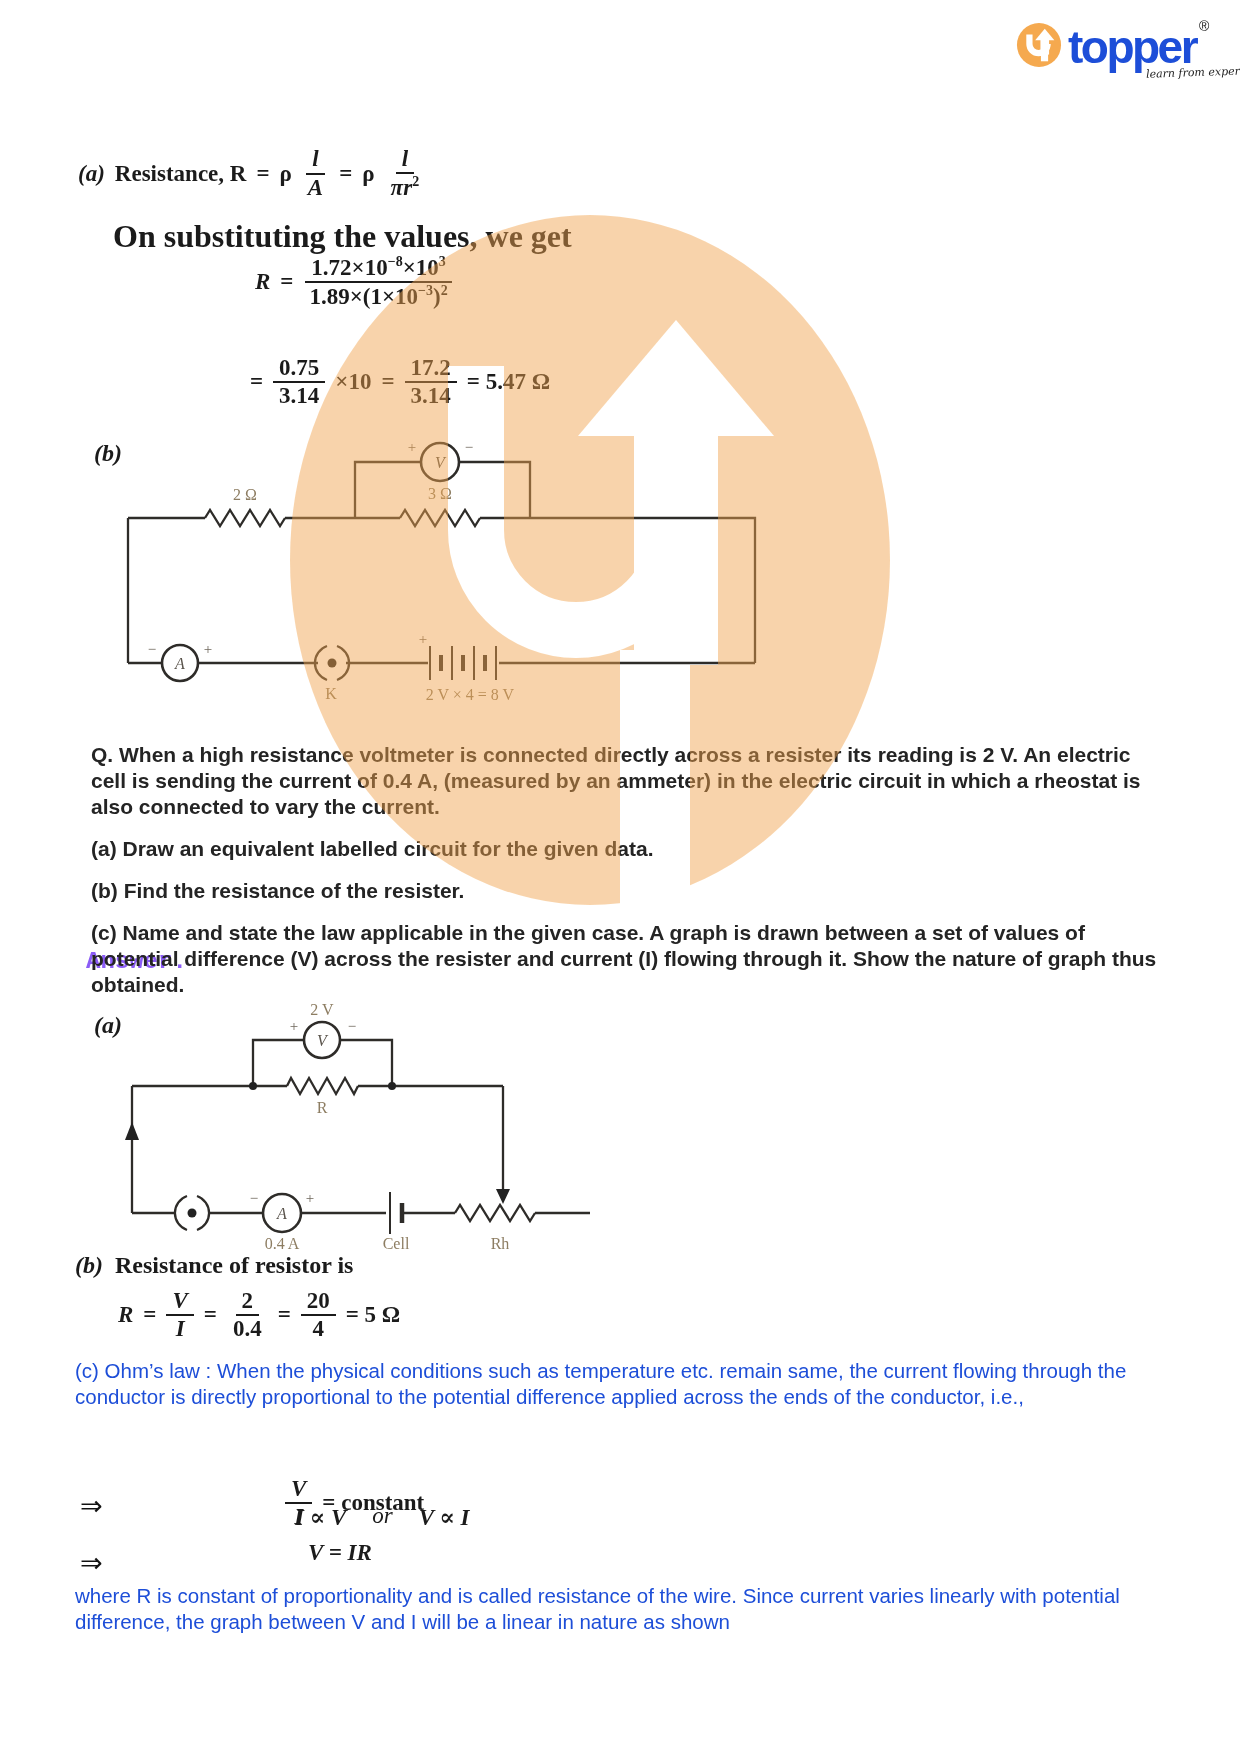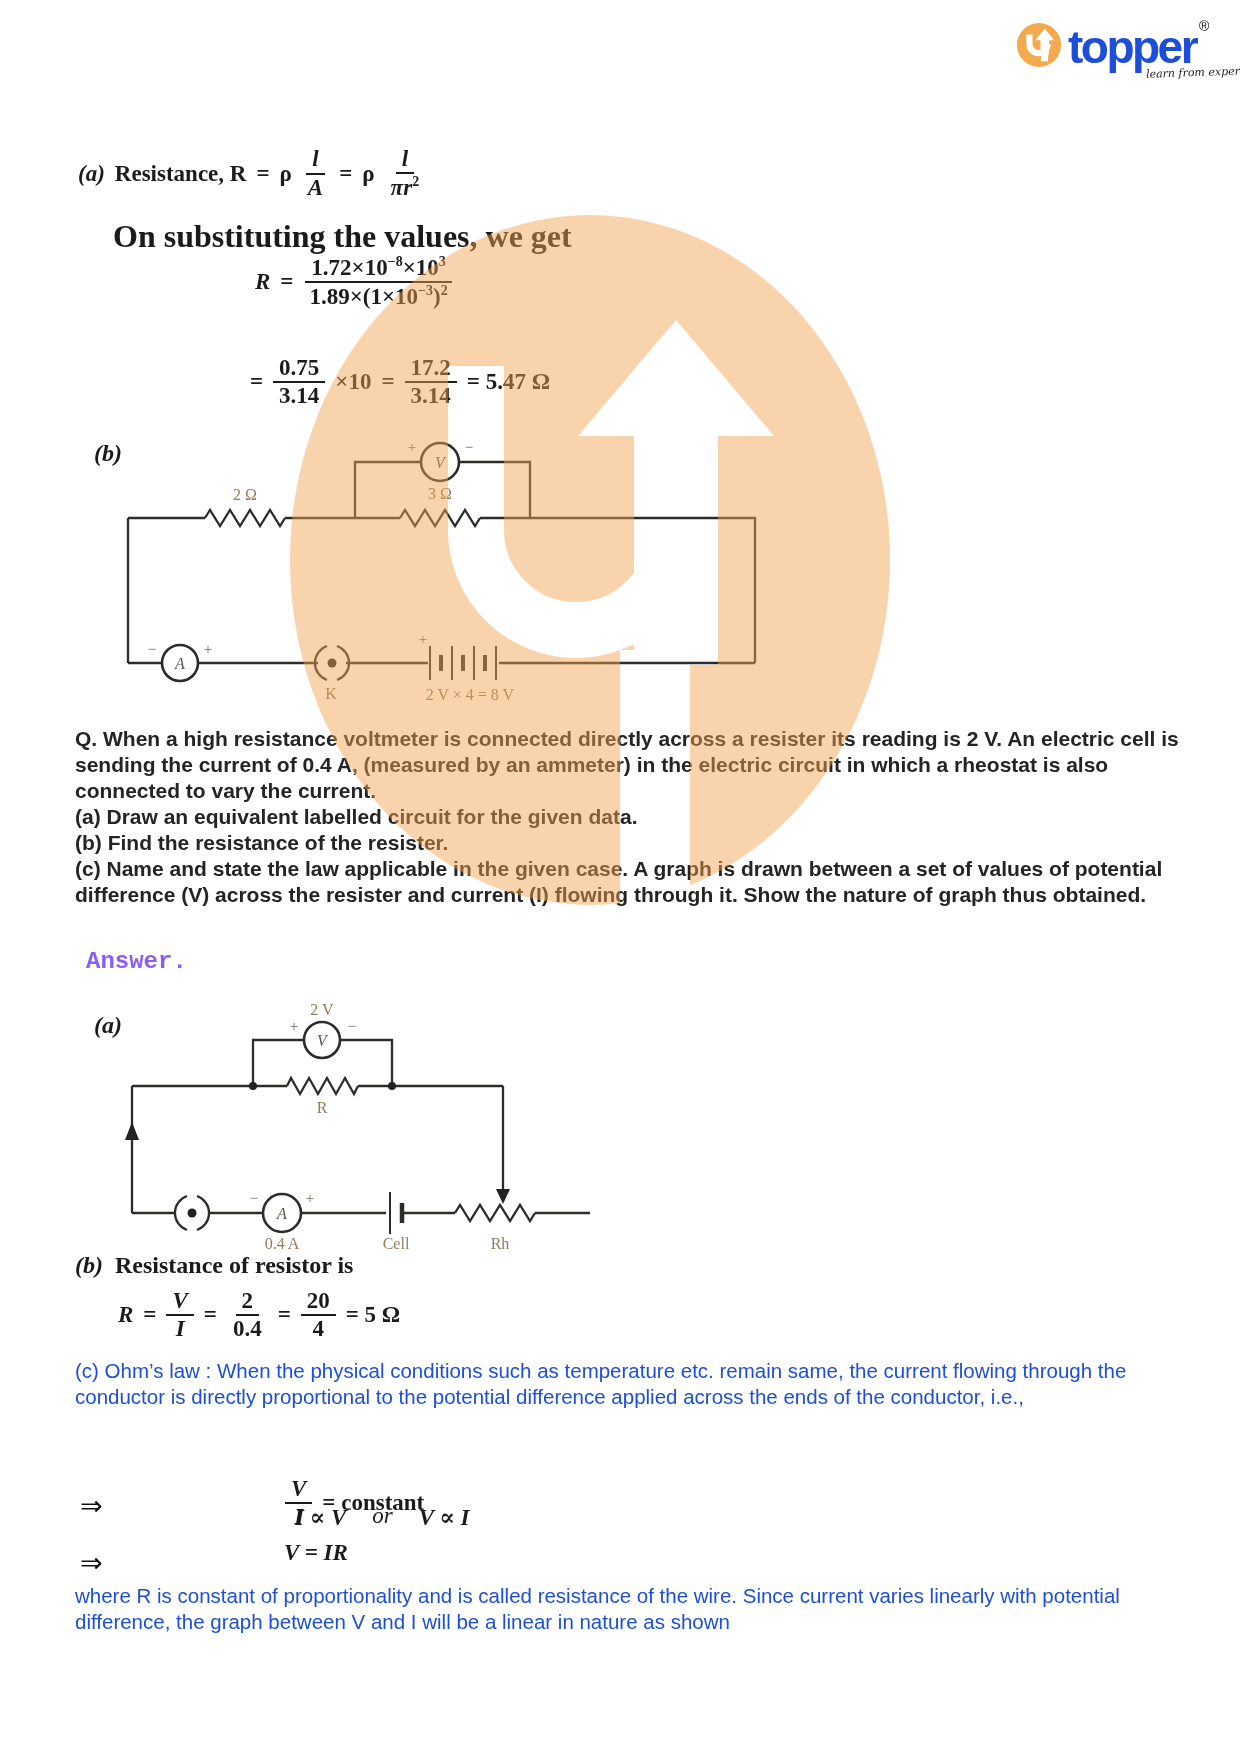--- a/index.html
+++ b/index.html
@@ -19,21 +19,21 @@
   .serif-line{position:absolute;display:flex;align-items:center;gap:10px;font-weight:700;font-size:23px;}
   .it{font-style:italic;}
   .frac{display:inline-flex;flex-direction:column;align-items:center;line-height:1.15;}
   .frac .num{padding:0 6px;border-bottom:2px solid #1b1b1b;}
   .frac .den{padding:0 6px;}
   sup{font-size:14px;}
   .subst{position:absolute;left:113px;top:218px;font-weight:700;font-size:32px;}
   .question{position:absolute;left:75px;top:726px;width:1105px;z-index:1;
         font-family:"Liberation Sans","DejaVu Sans",sans-serif;font-weight:700;
         font-size:21px;line-height:26px;color:#242424;}
-  .question p{margin:0;}
+  .question p{margin:16px;}
   .answer-heading{position:absolute;left:86px;top:948px;font-family:Liberation Mono, monospace;
         font-weight:800;font-size:24px;color:#8b5cf6;}
   .circ-label{position:absolute;font-style:italic;font-weight:700;font-size:24px;}
   .sec-c-para{position:absolute;left:75px;width:1108px;font-family:"Liberation Sans","DejaVu Sans",sans-serif;
         font-weight:400;font-size:20.5px;line-height:25.5px;color:#1d4ed8;}
   .rel-row{position:absolute;left:295px;top:1503px;display:flex;gap:26px;font-size:23px;font-weight:700;}
   .imp{position:absolute;left:80px;font-size:27px;font-weight:400;font-family:"DejaVu Sans",sans-serif;color:#111;}
   
   svg.circuit{position:absolute;z-index:1;}
   svg.circuit .wire{stroke:#2e2c29;stroke-width:2.3;fill:none;}
@@ -237,21 +237,21 @@
   <div class="imp" style="top:1490px;">⇒</div>
   <div class="serif-line" style="left:285px;top:1476px;">
     <span class="frac">
       <span class="num it">V</span>
       <span class="den it">I</span>
     </span>
     <span style="font-weight:600;">=  constant</span>
   </div>
 
   <div class="imp" style="top:1547px;">⇒</div>
-  <div class="serif-line it" style="left:284px;top:1540px;text-align:center;">V = IR</div>
+  <div class="serif-line it" style="left:308px;top:1540px;text-align:center;">V = IR</div>
 
   <div class="sec-c-para" style="top:1583px;">where R is constant of proportionality and is called resistance of the wire. Since current varies linearly with potential difference, the graph between V and I will be a linear in nature as shown</div>
 
   <svg class="watermark" width="1240" height="1753">
     <defs>
       <mask id="wmmask">
         <rect x="0" y="0" width="1240" height="1753" fill="#ffffff"></rect>
         <path d="M676 320 L774 436 L578 436 Z" fill="#000"></path>
         <rect x="634" y="430" width="84" height="235" fill="#000"></rect>
         <path d="M476 366 V530 A100 100 0 0 0 676 530" stroke="#000" stroke-width="56" fill="none"></path>

